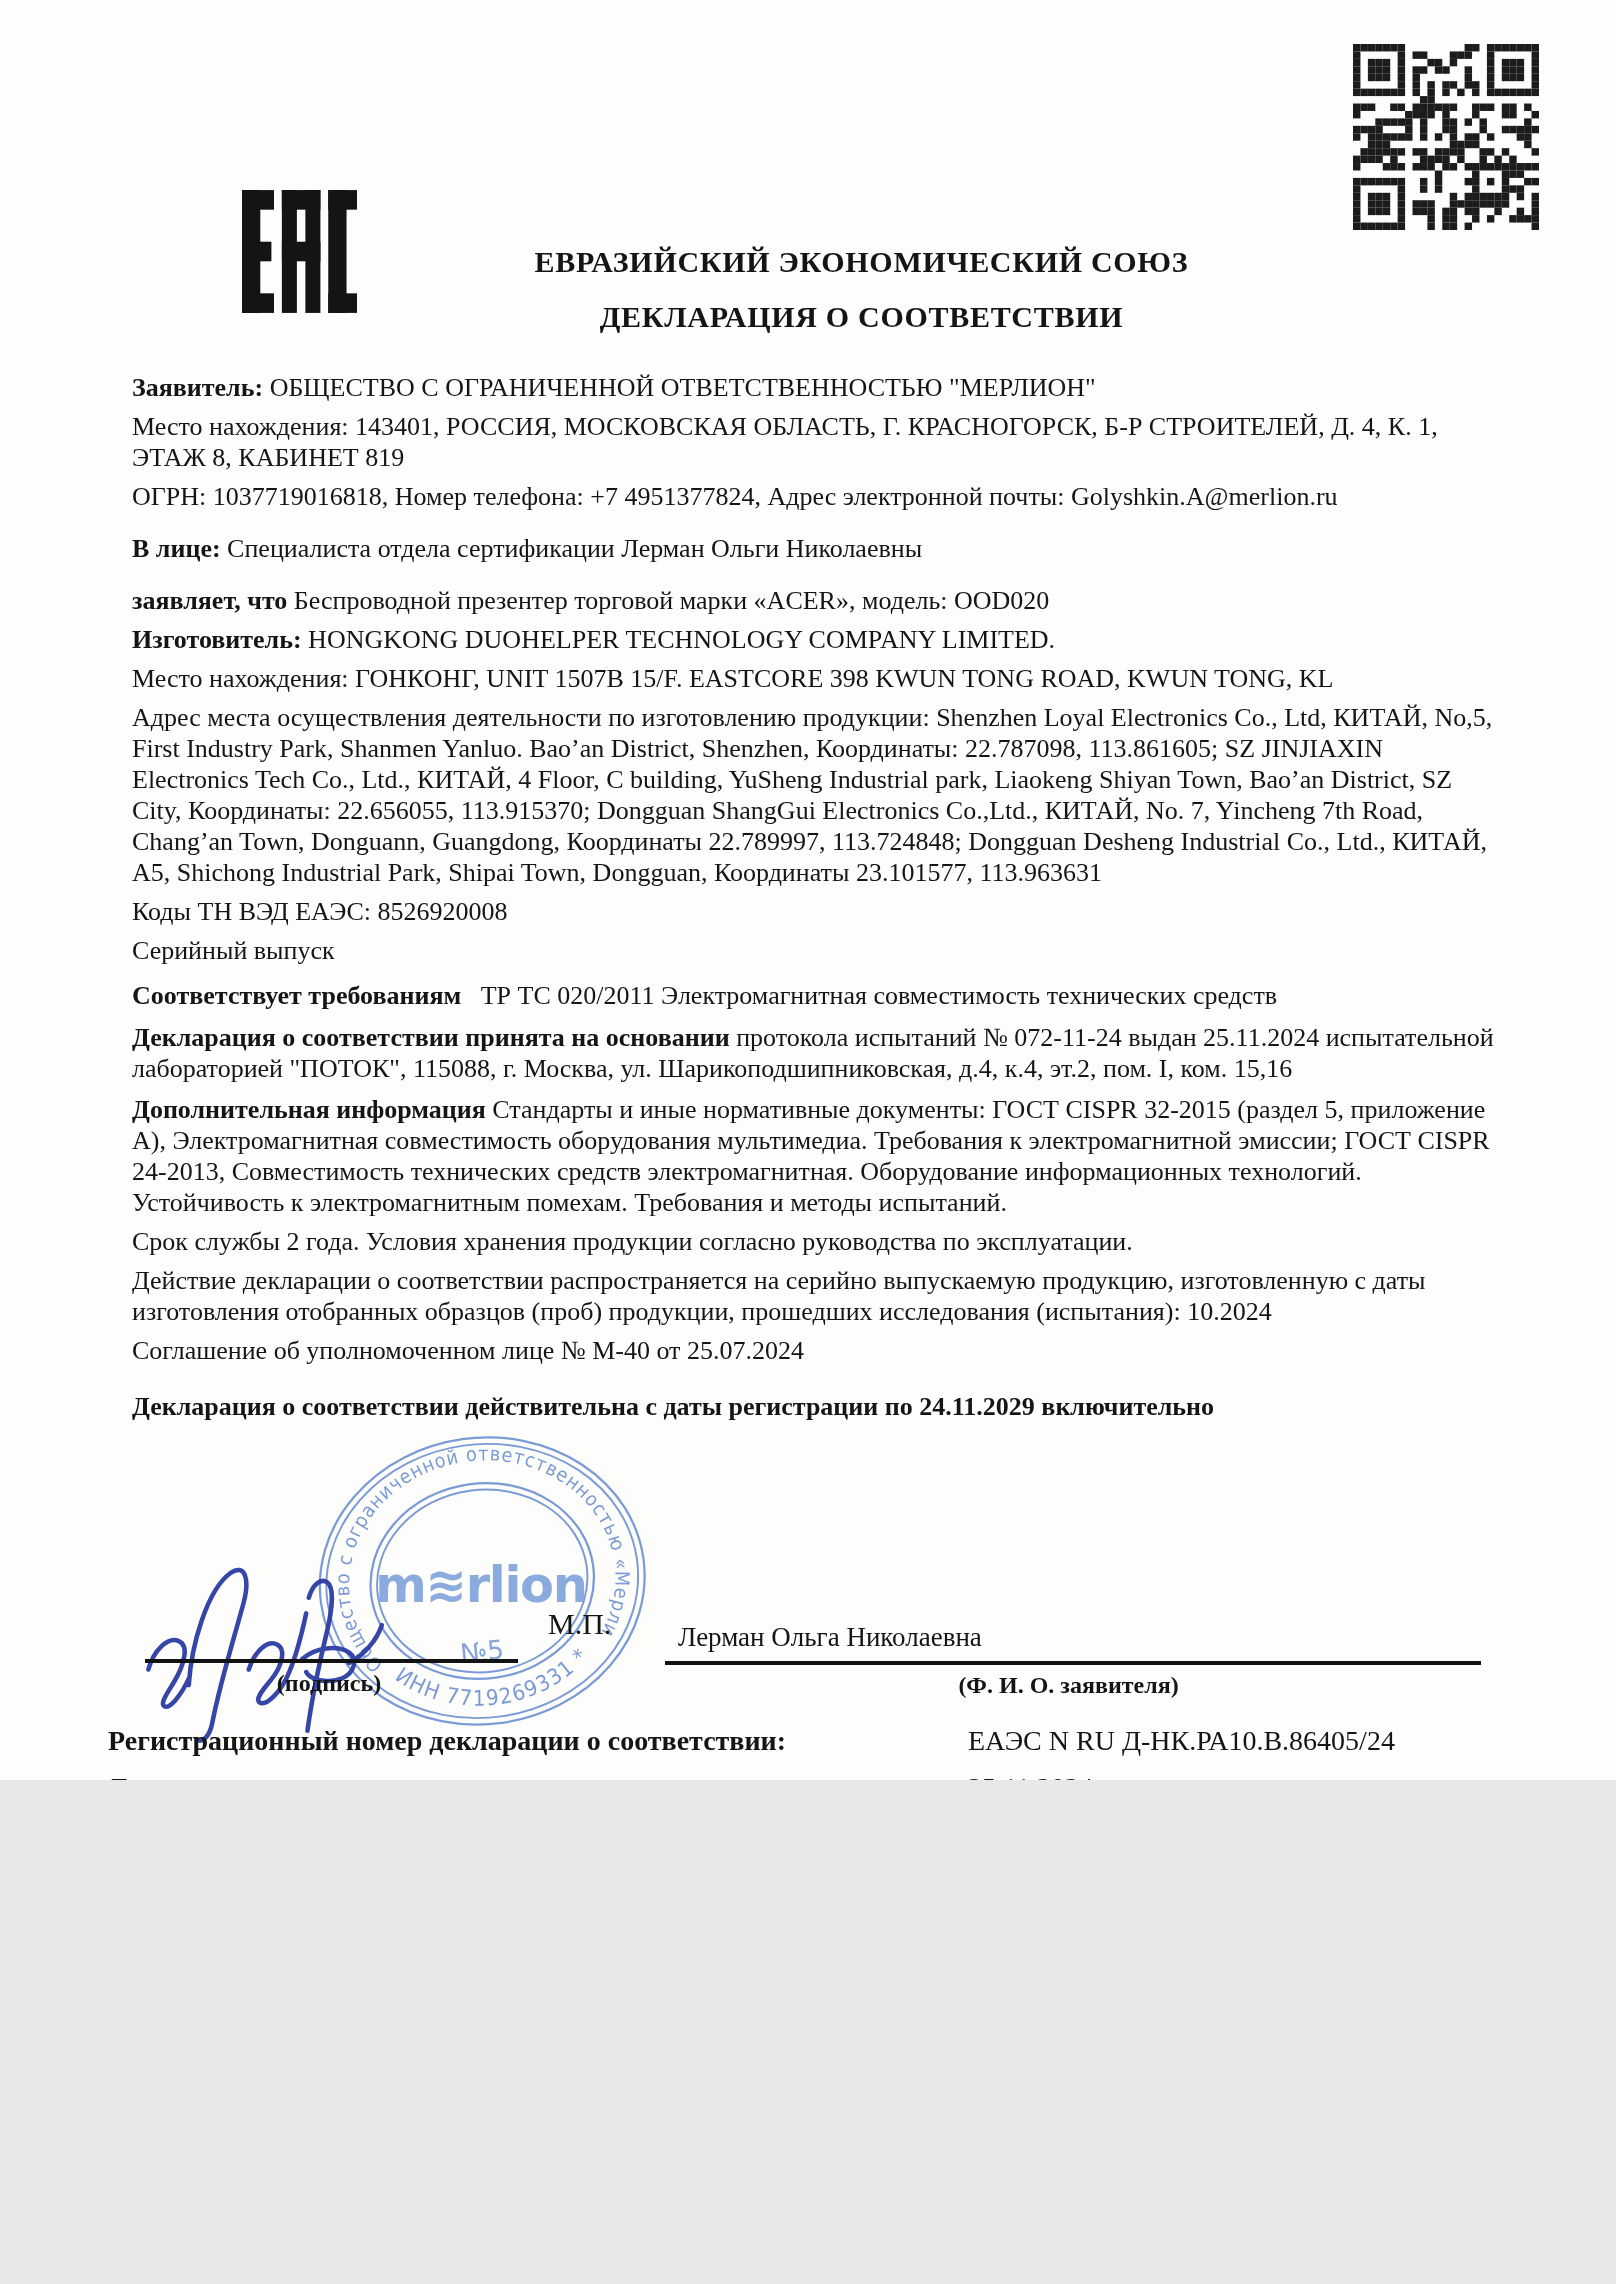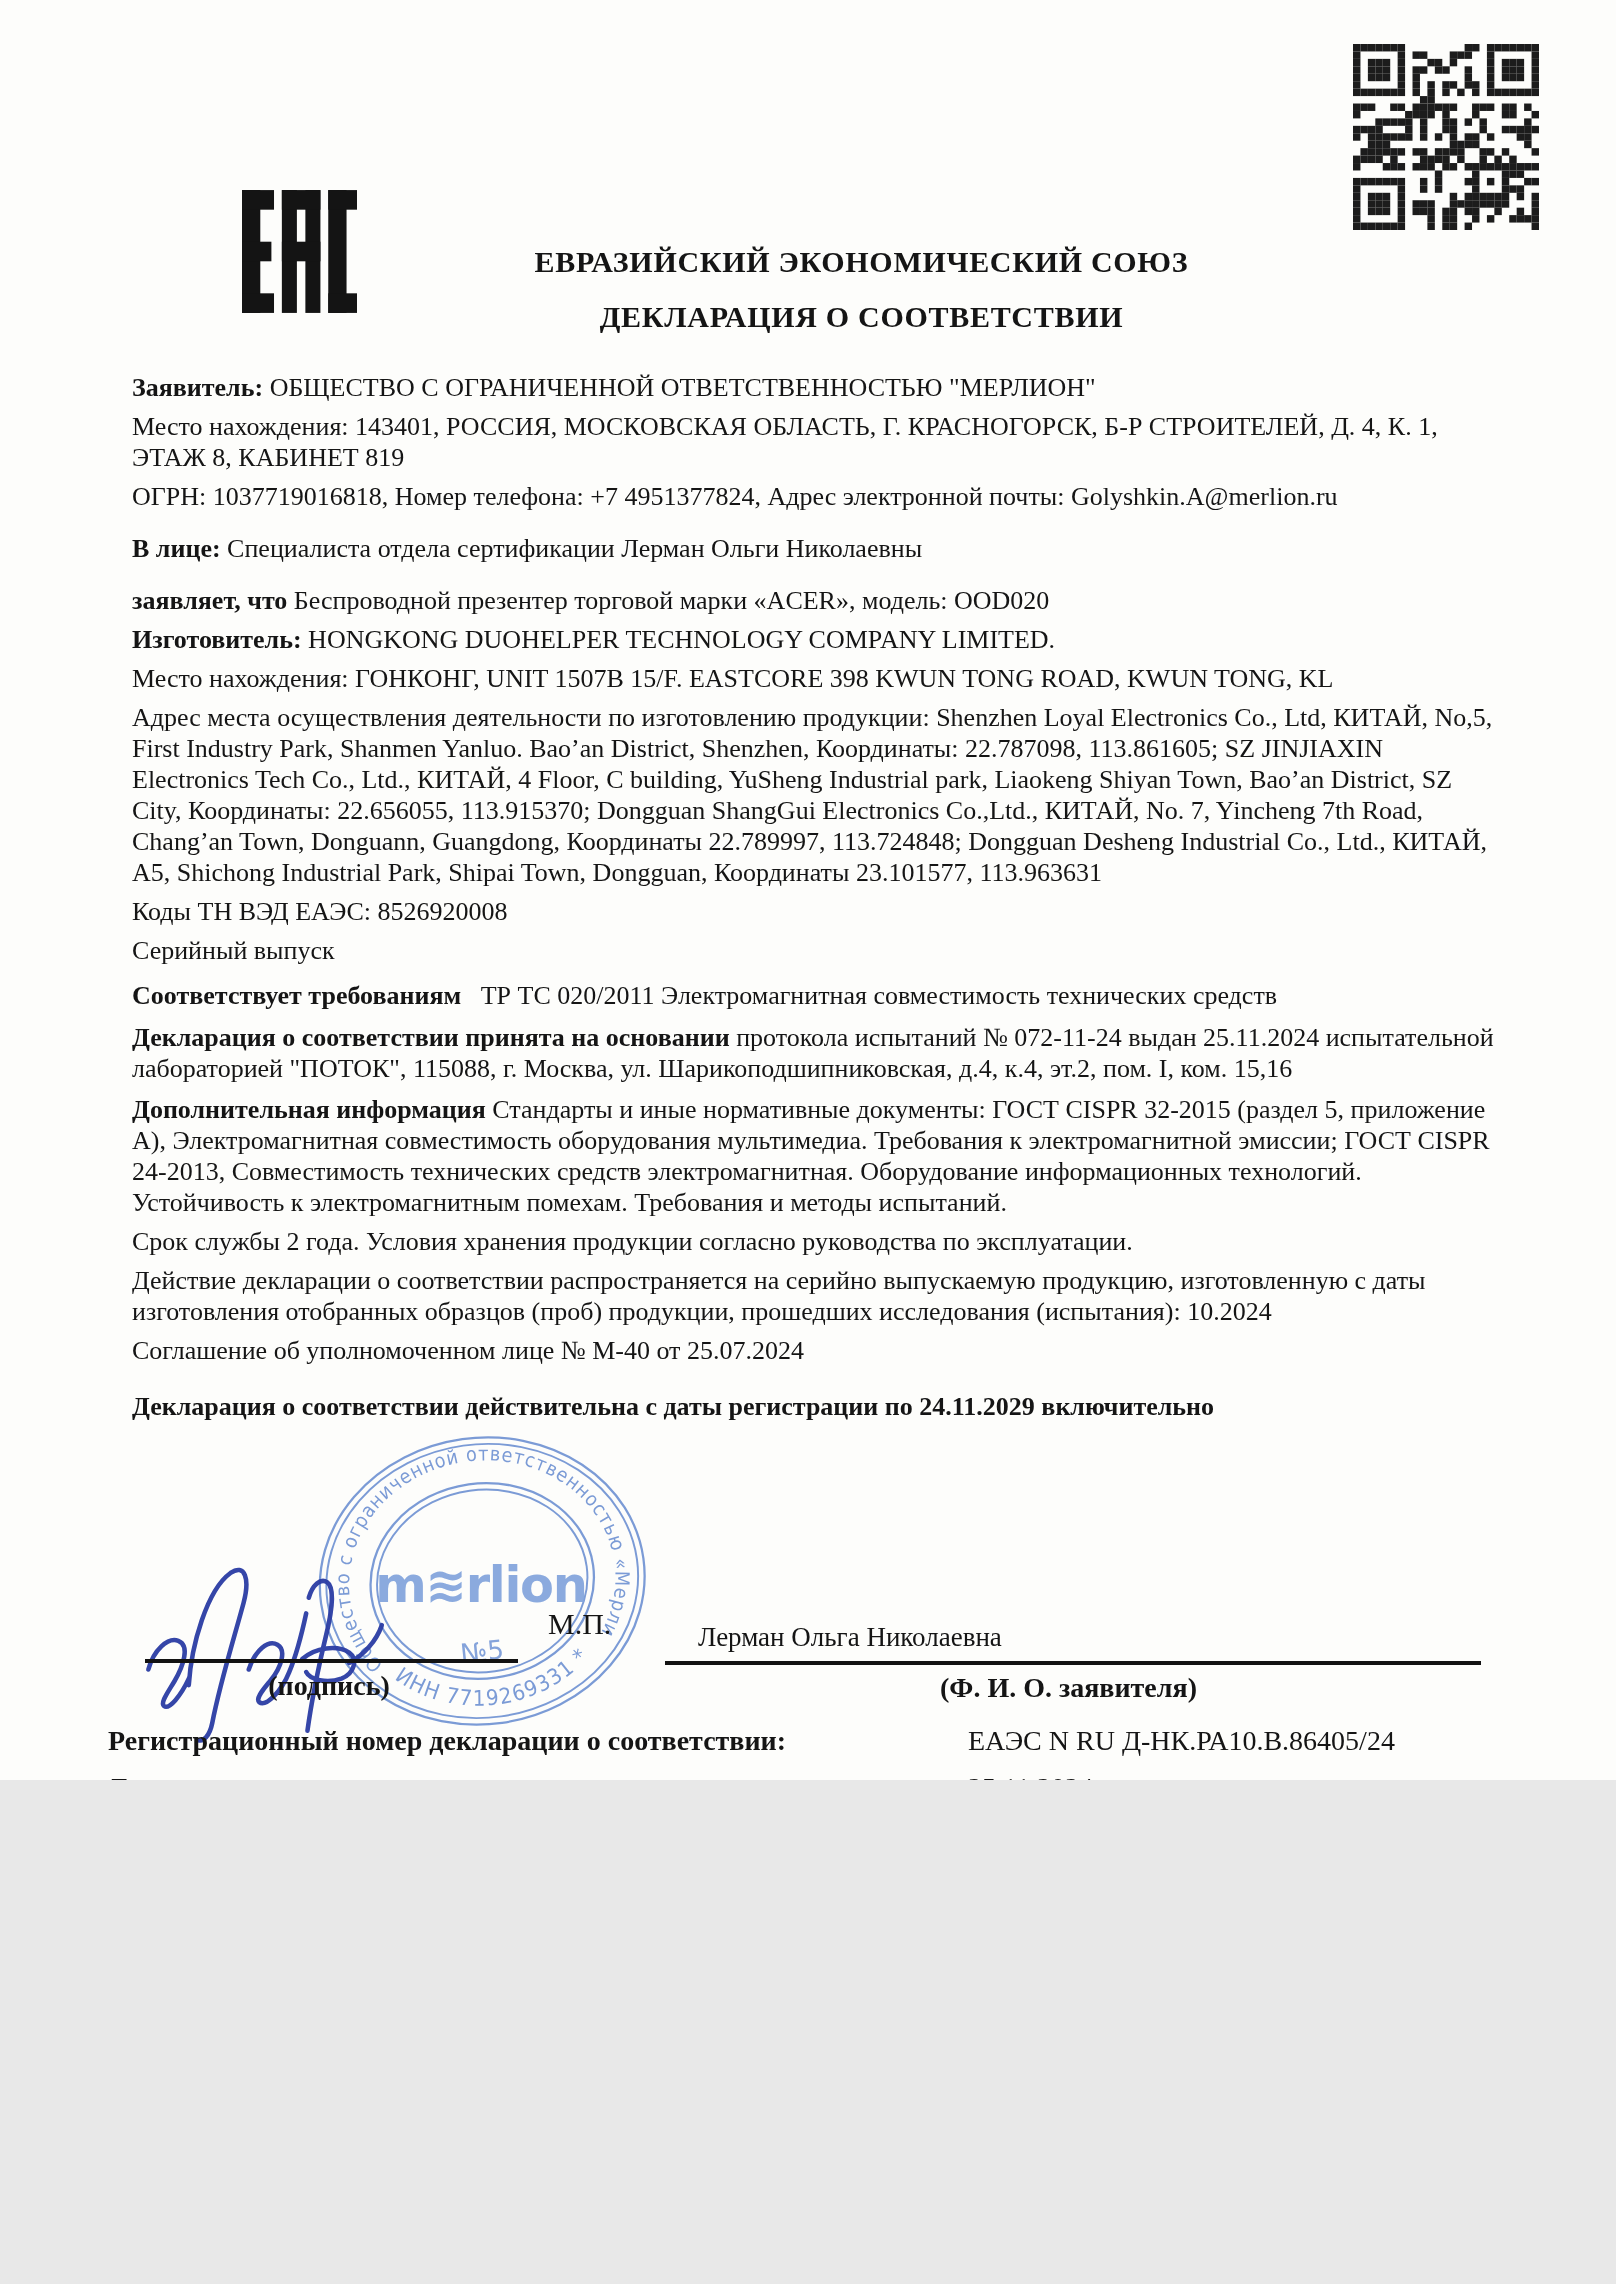--- a/index.html
+++ b/index.html
@@ -16,25 +16,25 @@
   
   .body-col{left:124px;top:364px;width:1387px;font-size:26px;line-height:31px;}
   .body-col p{margin:8px;}
   .body-col p b{font-weight:bold;}
   .g16{margin-top:10.4px !important;}
   .g22{margin-top:14.3px !important;}
   .g32{margin-top:21px !important;}
   .g38{margin-top:25px !important;}
   
   .mp{left:548px;top:1607px;font-size:30px;font-weight:normal;}
-  .fio-name{left:678px;top:1622px;font-size:27px;margin-left:20px;}
+  .fio-name{left:678px;top:1622px;font-size:27px;}
   .hline{height:3.9px;background:#121212;}
   .sig-line{left:145px;top:1659px;width:373px;}
   .fio-line{left:665px;top:1661px;width:816px;}
-  .caption{font-size:28px;font-weight:bold;text-align:center;font-family:Liberation Serif, serif;}
+  .caption{font-size:24px;font-weight:bold;text-align:center;font-family:Liberation Serif, serif;}
   .sig-caption{left:215px;top:1670px;width:228px;}
   .fio-caption{left:873px;top:1672px;width:391px;}
   
   .reg-label{left:108px;font-size:28px;font-weight:bold;white-space:nowrap;}
   .reg-value{left:968px;font-size:28px;white-space:nowrap;}
   .row1{top:1725px;}
   .row2{top:1772px;}
   svg text{user-select:none;}
 </style>
 </head>

